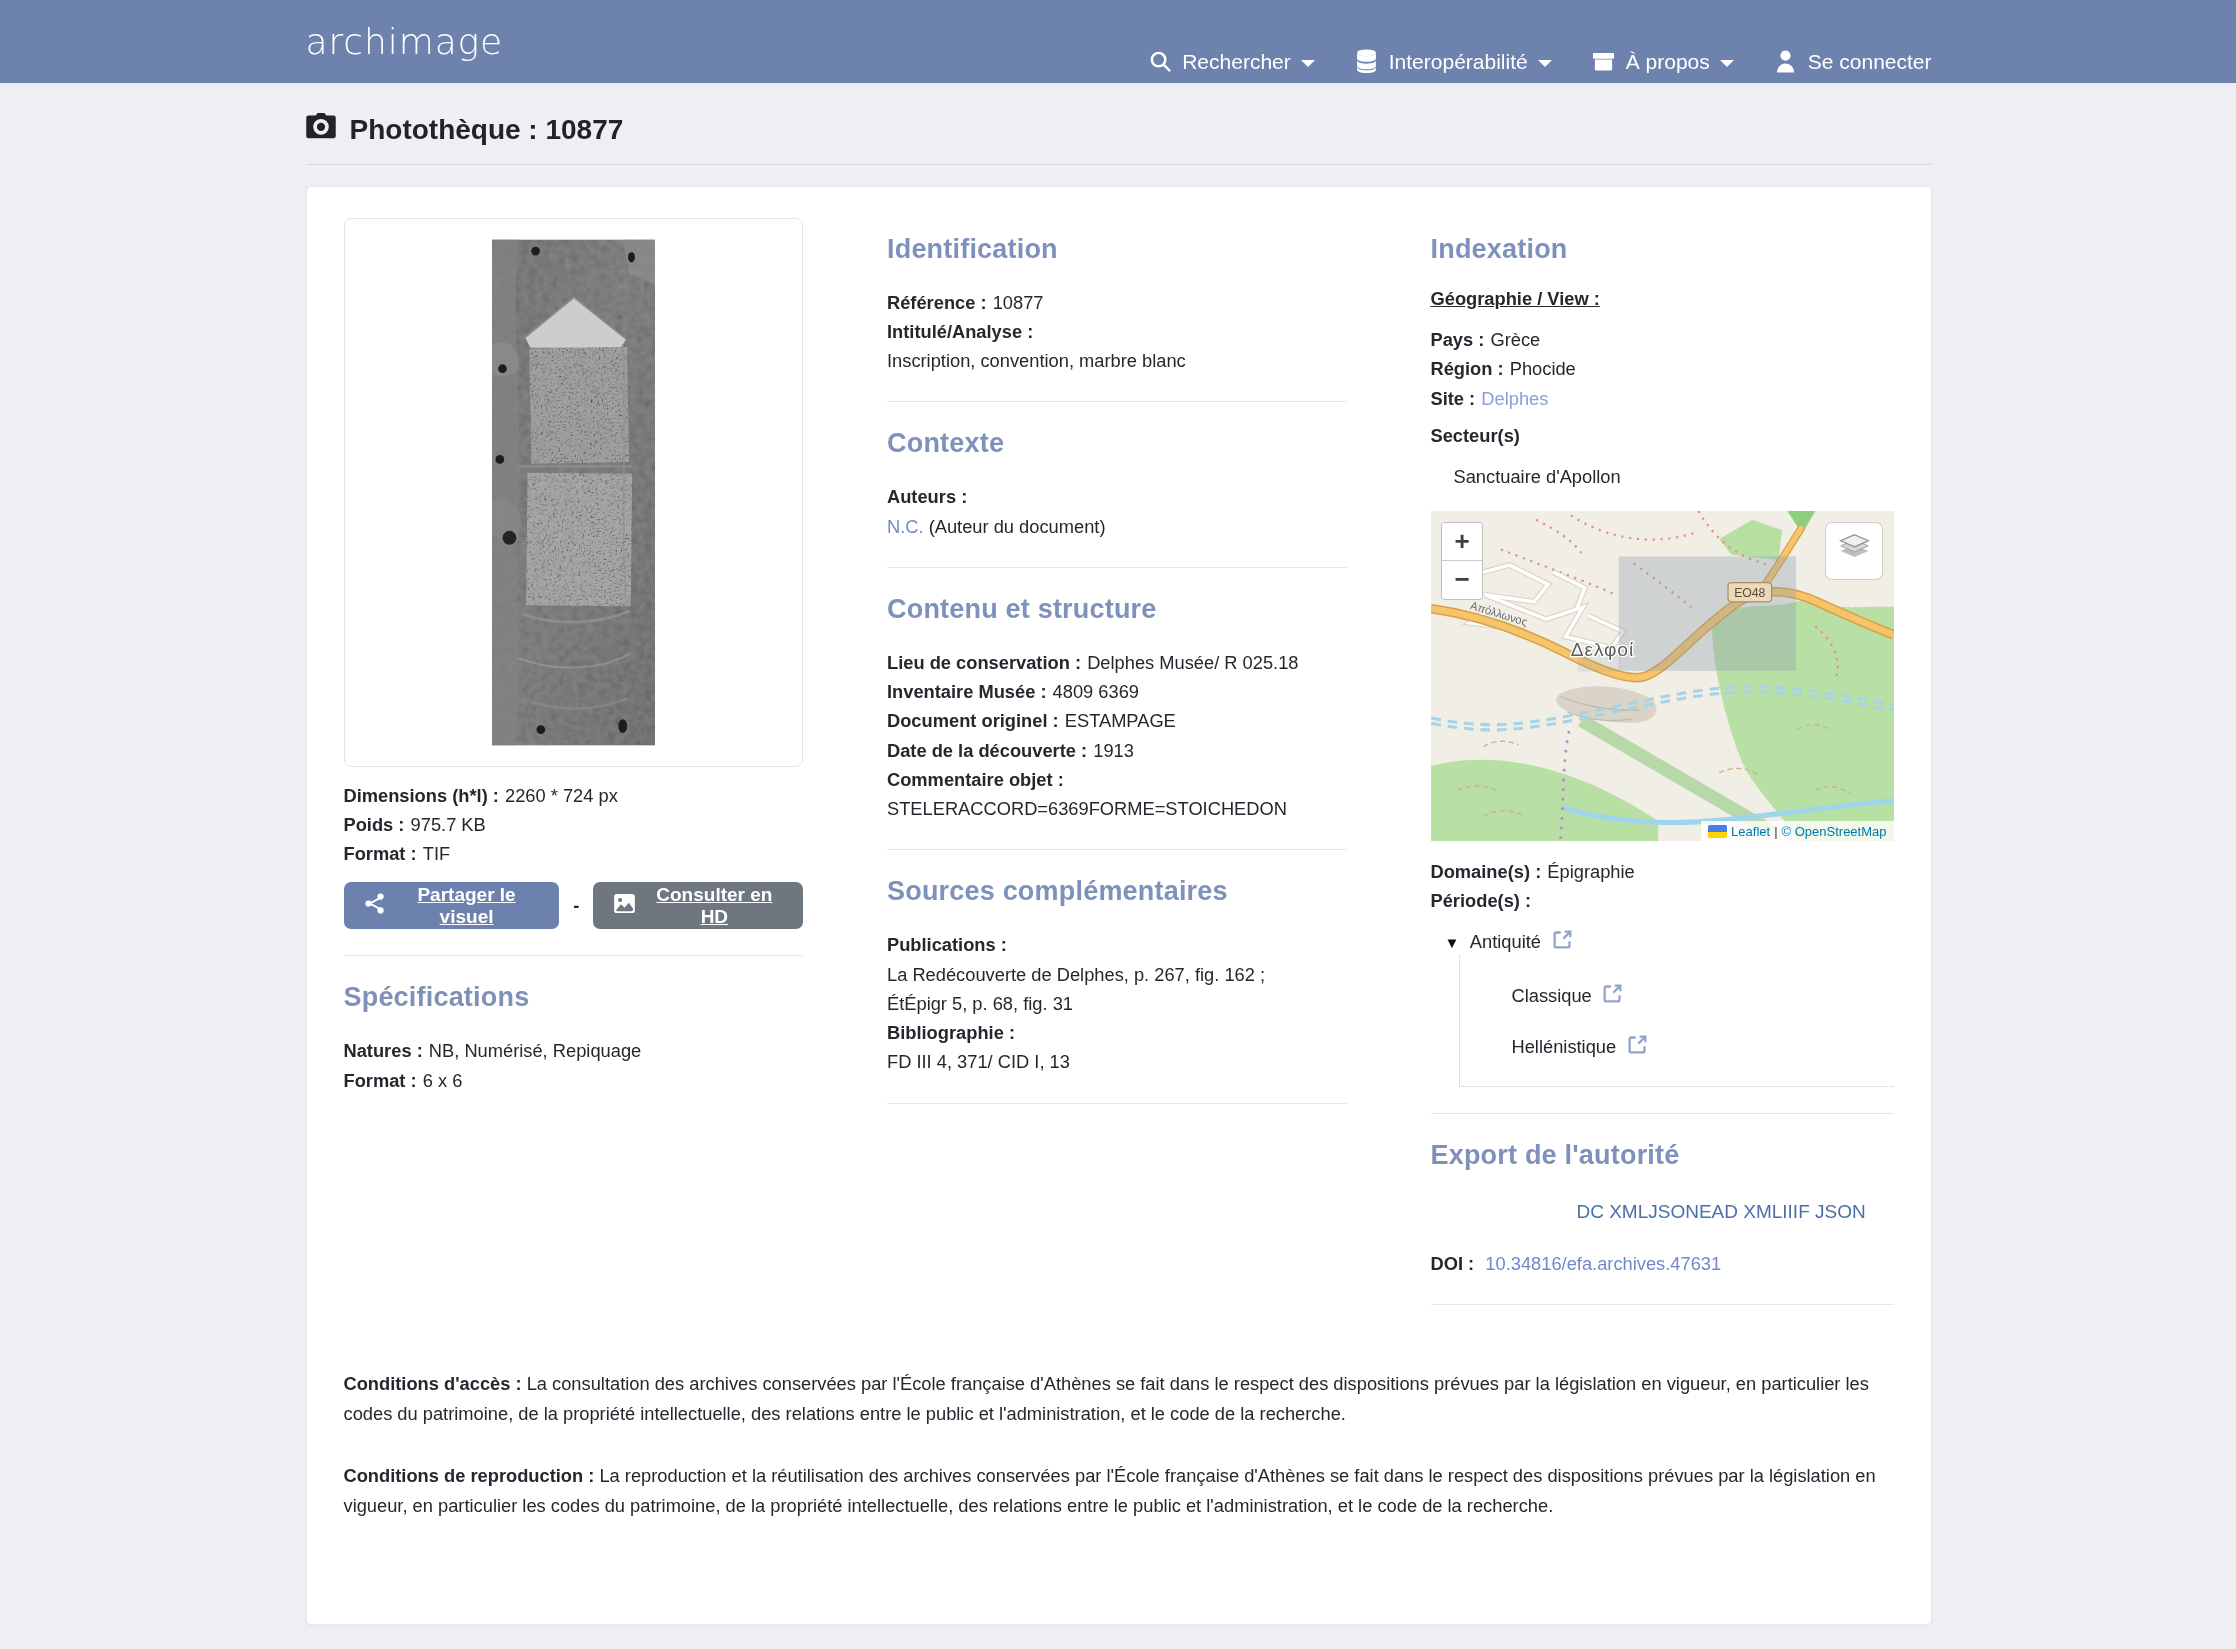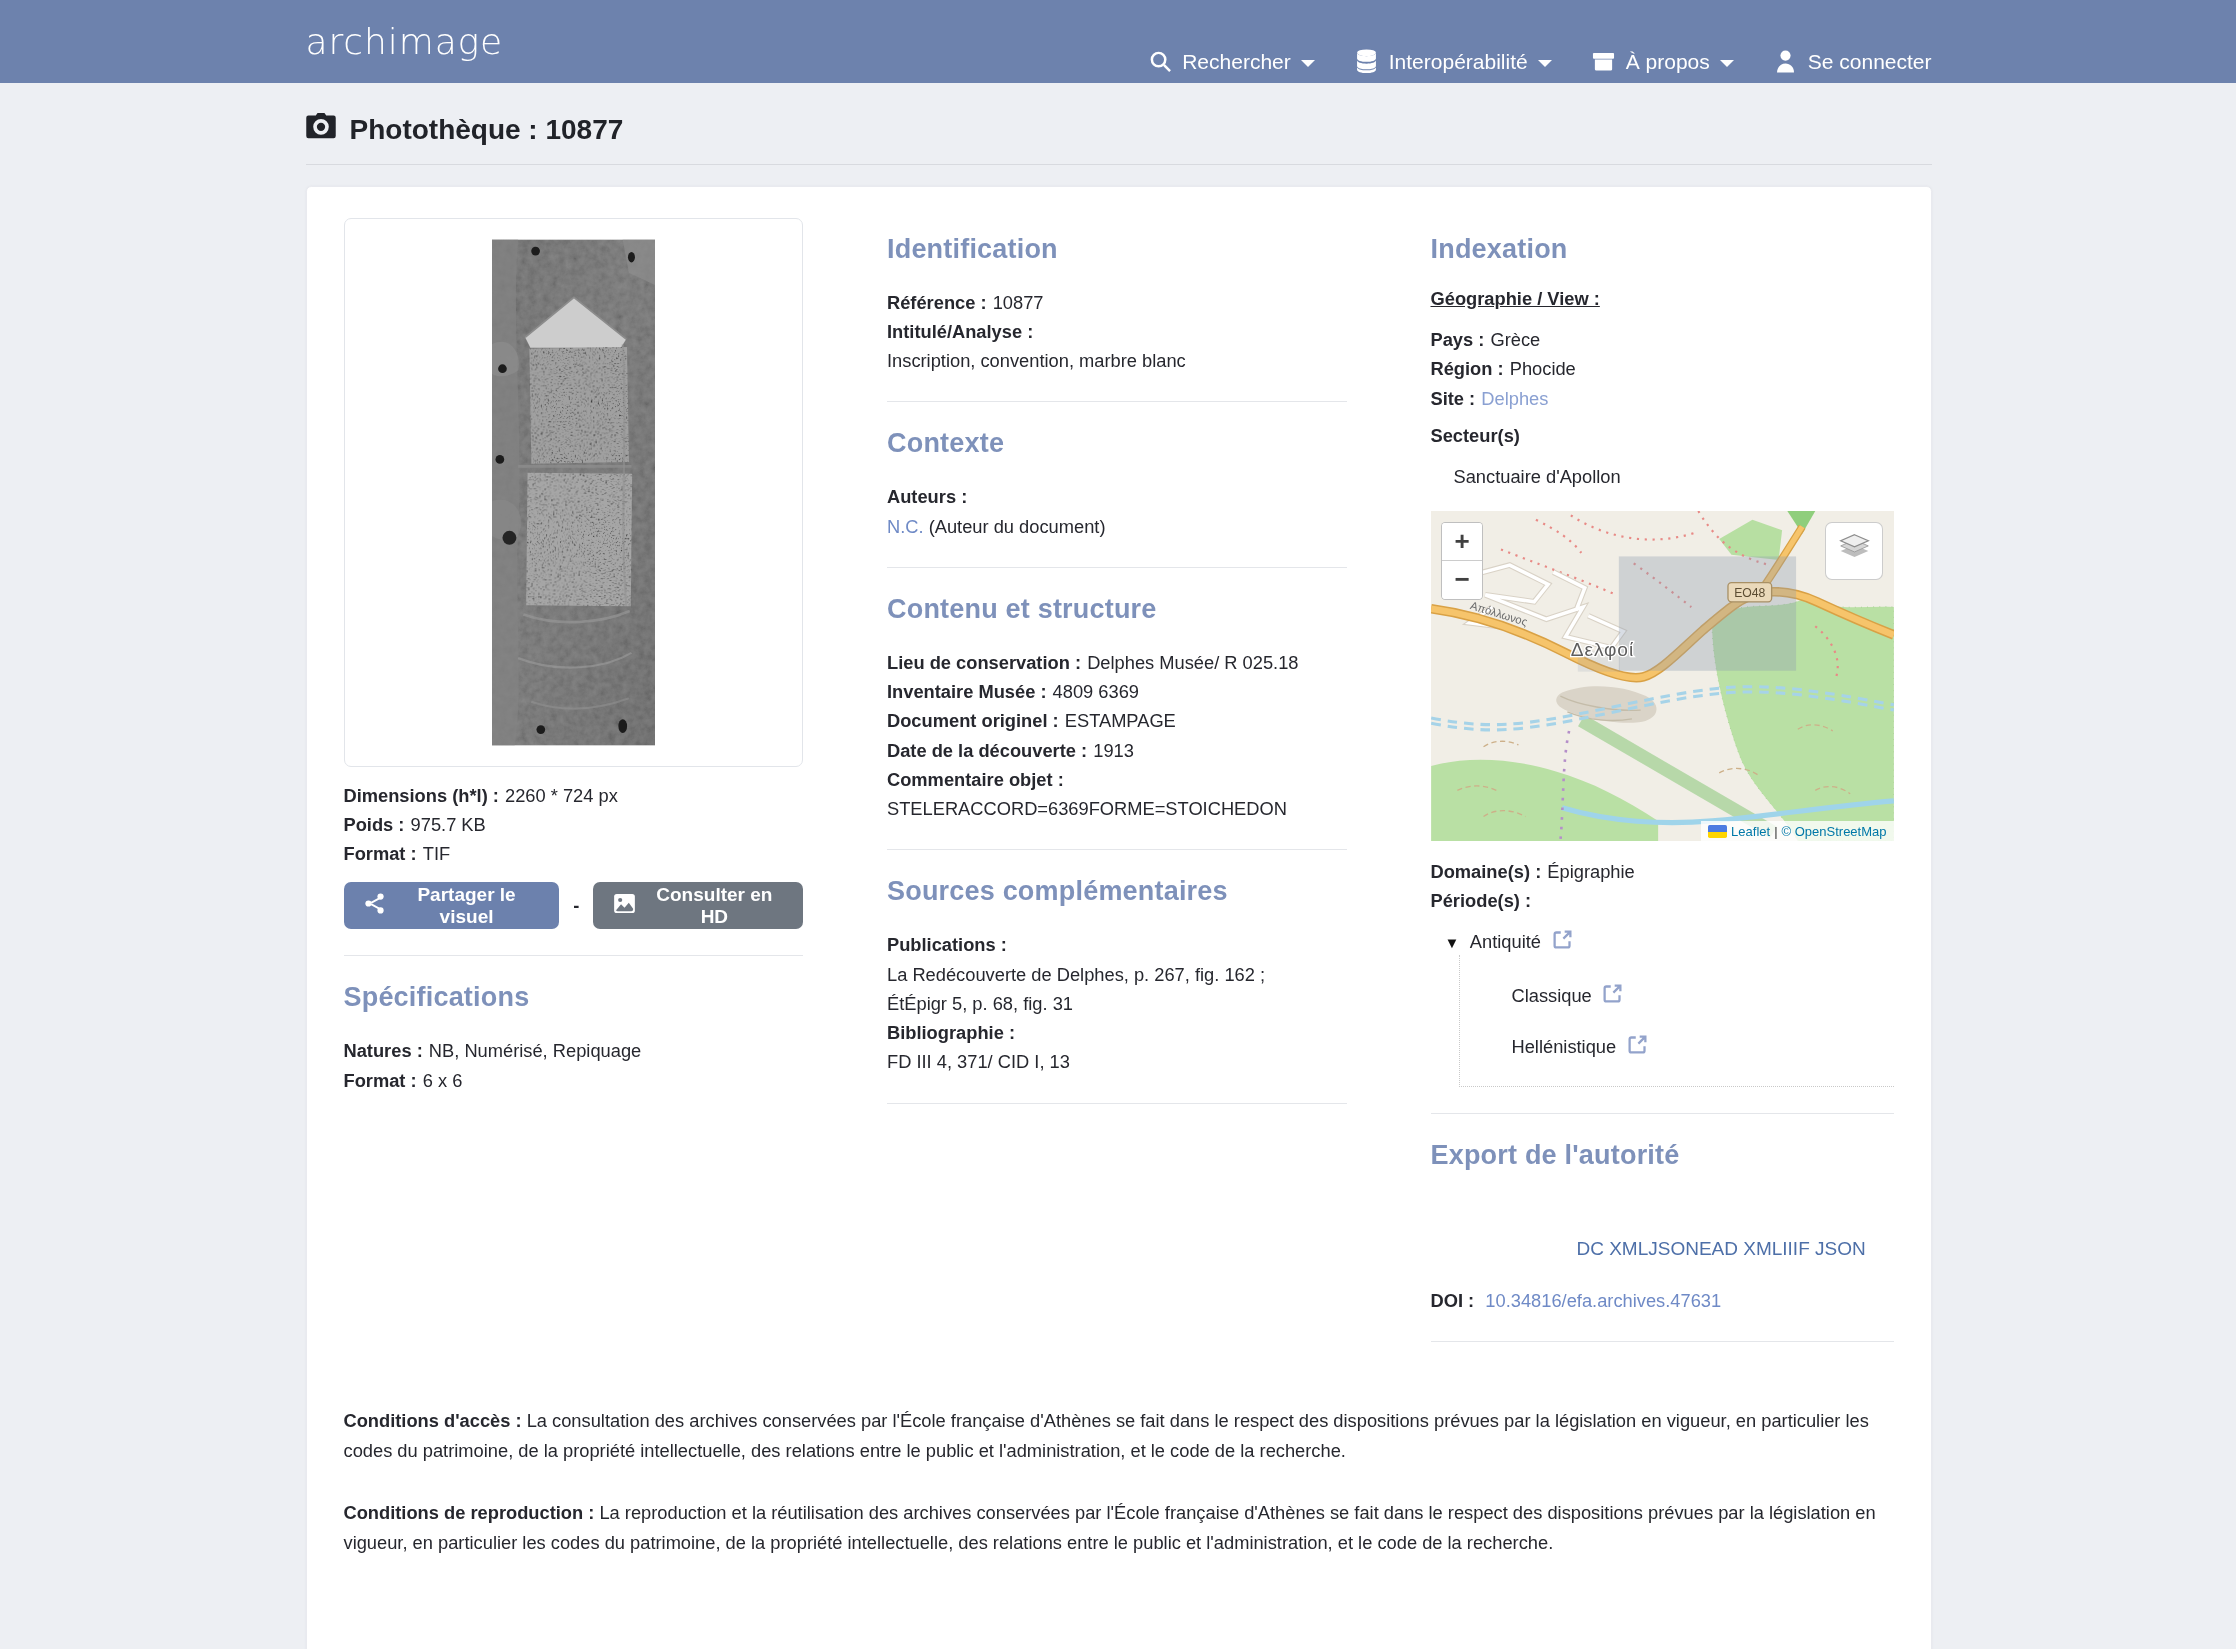--- a/index.html
+++ b/index.html
@@ -29,31 +29,31 @@
   
   .card { background:#fff; border:0.9px solid #e9eaef; border-radius:5.2px;
           box-shadow:0 0.9px 2.6px rgba(40,50,70,.05); padding:31px 37px 70px; margin-bottom:37px; }
   .grid { display:grid; grid-template-columns:1fr 1fr 1fr; column-gap:84px; }
 
   h2.sec-title { font-size:27px; font-weight:700; color:#7e91ba; margin:16px 0 23px; letter-spacing:0.2px; }
   hr.sep { border:0; border-top:0.9px solid #e4e6ea; margin:26px 0; }
   .lv { line-height:1.6; }
   .lv b { margin-right:6.1px; }
   .line { line-height:1.6; }
-  a.link { color:#6f8ac6; text-decoration:none; cursor:pointer;margin-top:37px; }
+  a.link { color:#6f8ac6; text-decoration:none; cursor:pointer; }
   a.link-light { color:#8aa0d2; }
   a.link-strong { color:#4d6fa8; }
 
   
   .image-card { border:0.9px solid #e2e5ea; border-radius:7px; height:549px;
                 display:flex; align-items:center; justify-content:center; margin-bottom:14px; background:#fff; }
   .btn-row { display:flex; align-items:center; gap:14px; margin-top:14px; margin-bottom:3.5px; }
   .btn { display:inline-flex; align-items:center; gap:11.4px; height:47px; padding:0 21px;
          border:none; border-radius:7px; color:#fff; font-size:19px; font-weight:700; cursor:pointer;
-         font-family:inherit; }
+         font-family:inherit;text-decoration:underline; }
   .btn-share { background:#6c81ad; }
   .btn-hd { background:#6e7680; }
   .btn-dash { font-weight:700; color:#26272e; }
 
   
   .geo-head { font-weight:700; text-decoration:underline; margin-bottom:15.7px; }
   .secteur-label { font-weight:700; margin-top:12.2px; }
   .secteur-value { padding-left:23px; margin-top:19px; }
 
   .map { position:relative; width:463px; height:330px; margin-top:23px; background:#f1eee6; overflow:hidden; }

